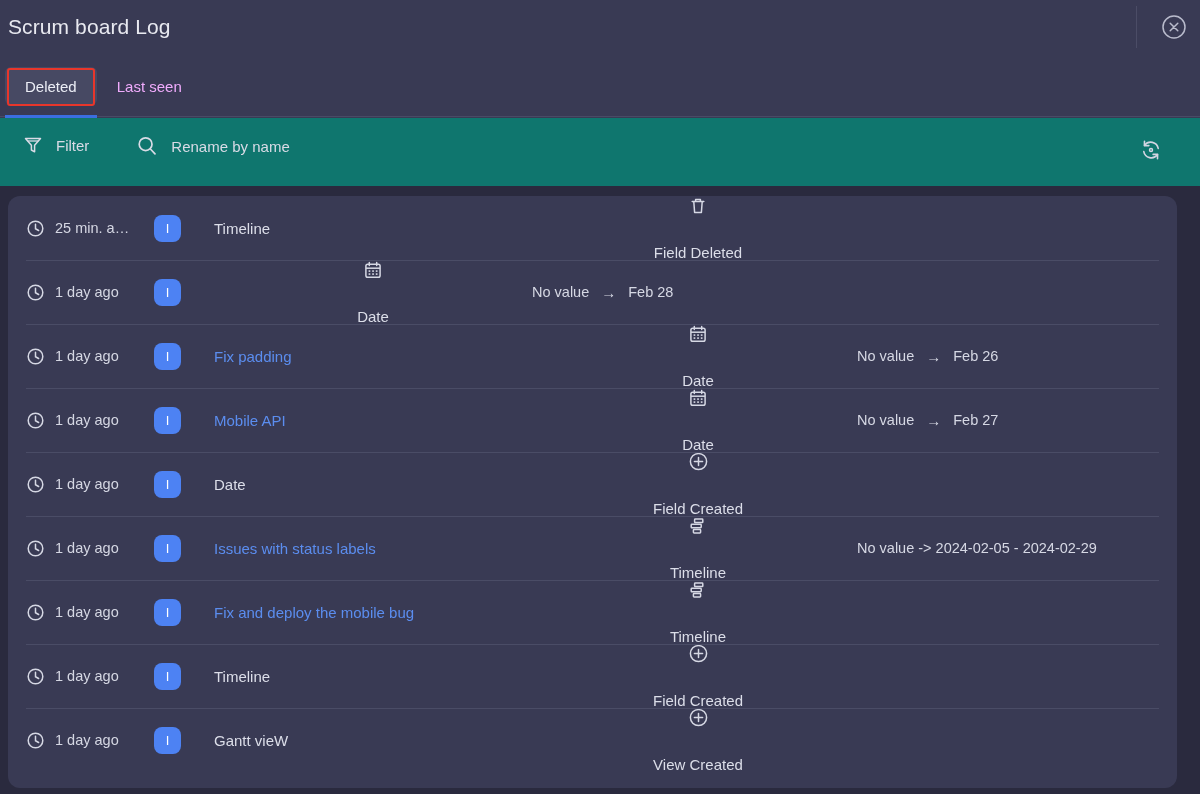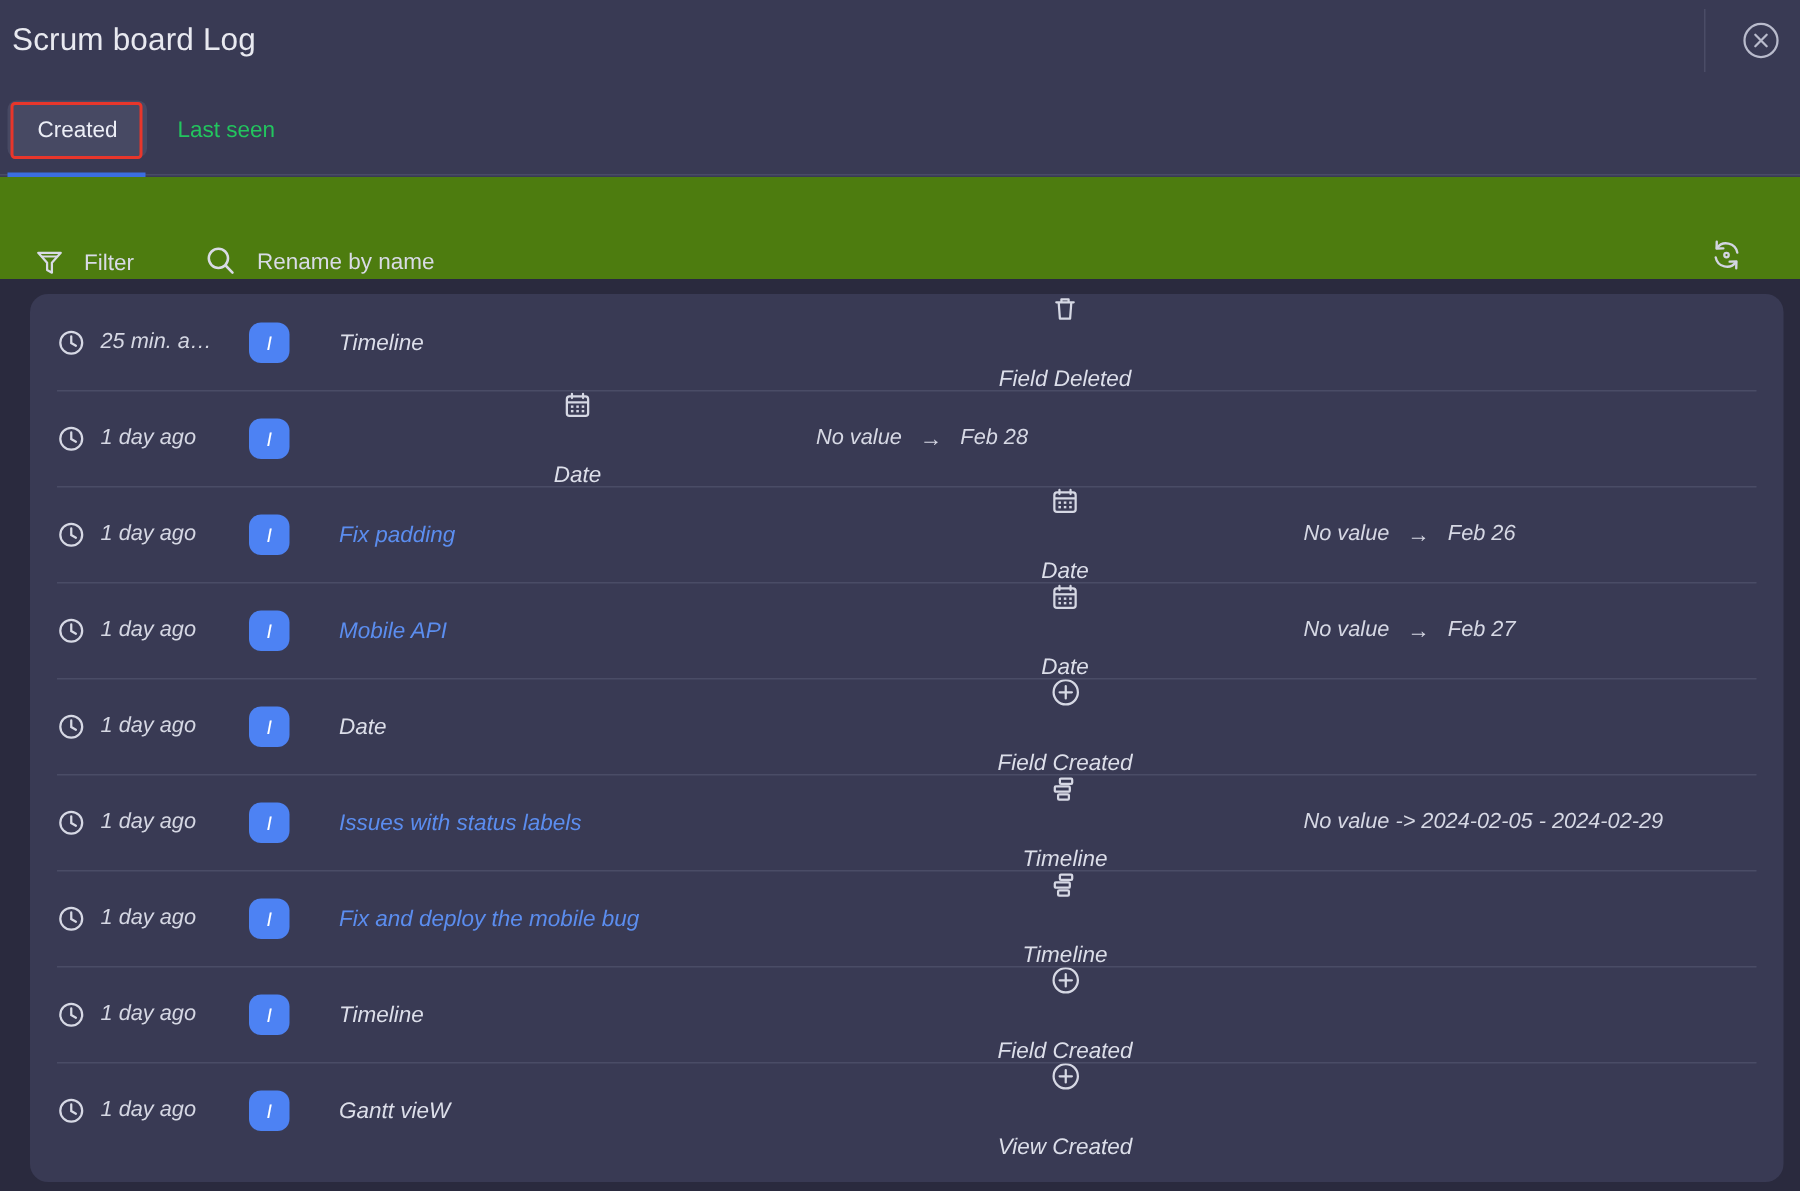--- a/index.html
+++ b/index.html
@@ -68,21 +68,21 @@
     align-items: center;
     padding-left: 5px;
   }
   .tab {
     position: relative;
     height: 38px;
     display: flex;
     align-items: center;
     padding: 0 20px;
     font-size: 15px;
-    color: #22c55e;
+    color: #f0abfc;
     border-radius: 6px;
     cursor: pointer;
     white-space: nowrap;
   }
   .tab.active {
     background: #474963;
     color: #eceef6;
   }
   .tab-highlight {
     position: absolute;
@@ -110,23 +110,23 @@
     right: 0;
     bottom: 1px;
     height: 1px;
     background: #494b66;
   }
 
   
   .toolbar {
     position: relative;
     height: 68px;
-    background: #4d7c0f;
-    display: flex;
-    align-items: flex-end;
+    background: #0f766e;
+    display: flex;
+    align-items: flex-start;
     padding: 16px 20px 0 22px;
   }
   .tool-item {
     display: flex;
     align-items: center;
     gap: 12px;
     cursor: pointer;
     color: #d9dbe6;
     font-size: 15px;
   }
@@ -138,28 +138,27 @@
     display: flex;
     align-items: center;
     justify-content: center;
     cursor: pointer;
     margin-right: 13px;
   }
 
   
   .card {
     position: absolute;
-    left: 20px;
+    left: 8px;
     top: 196px;
     width: 1169px;
     height: 592px;
     background: #393a54;
     border-radius: 12px;
     overflow: hidden;
-    font-style: italic;
   }
   .rows { display: flex; flex-direction: column; }
 
   .row {
     position: relative;
     height: 64px;
     display: flex;
     align-items: center;
     padding: 0 18px;
   }
@@ -250,21 +249,21 @@
         <svg width="26" height="26" viewBox="0 0 26 26" fill="none">
           <circle cx="13" cy="13" r="11" stroke="#b9bbcc" stroke-width="1.5"></circle>
           <path d="M9.2 9.2 L16.8 16.8 M16.8 9.2 L9.2 16.8" stroke="#b9bbcc" stroke-width="1.5" stroke-linecap="round"></path>
         </svg>
       </div>
     </div>
   </div>
 
   <div class="tabs-bar">
     <div class="tab active">
-      <span>Created</span>
+      <span>Deleted</span>
     </div>
     <div class="tab">
       <span>Last seen</span>
     </div>
     <div class="tabs-baseline"></div>
     <div class="tabs-underline"></div>
   </div>
   <div class="tab-highlight"></div>
 
   <div class="toolbar">

